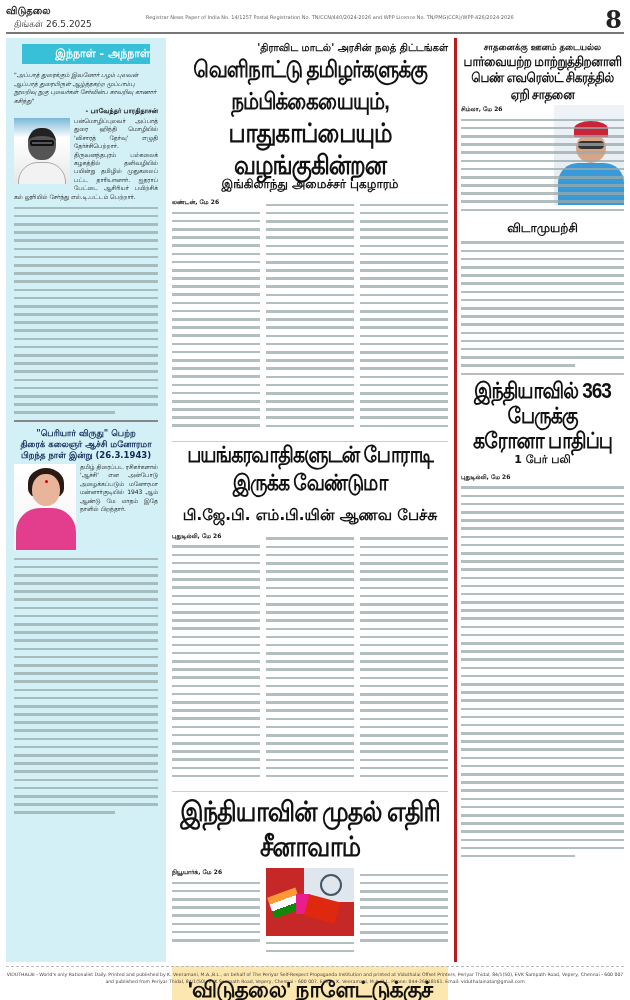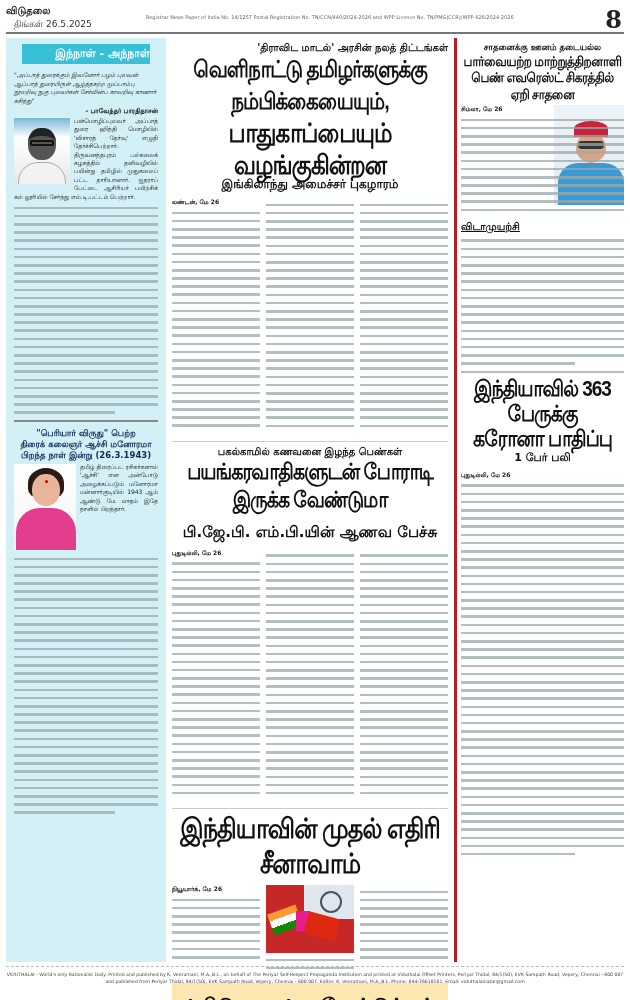--- a/index.html
+++ b/index.html
@@ -61,21 +61,21 @@
   .promo { margin-top: 8px; height: 48px; background: #fde7b0; text-align: center; font-family: "Liberation Sans", sans-serif; font-weight: bold; font-size: 22px; letter-spacing: -1px; line-height: 48px; color: #111; }
 
   
   .r-kicker { text-align: center; font-size: 8.5px; font-weight: bold; margin-top: 4px; }
   .r-head { text-align: center; font-family: "Liberation Sans", sans-serif; font-weight: bold; font-size: 12px; line-height: 15px; letter-spacing: -0.5px; margin-top: 3px; transform: scaleY(1.1); }
   .climber { float: right; width: 70px; height: 100px; margin: 4px 0 2px 4px; background: linear-gradient(#eef3f8, #e3eaf0); position: relative; overflow: hidden; }
   .climber .cap { position: absolute; left: 20px; top: 16px; width: 34px; height: 16px; border-radius: 50% 50% 0 0; background: #c8243a; }
   .climber .face { position: absolute; left: 22px; top: 28px; width: 30px; height: 30px; border-radius: 50%; background: #d6a486; }
   .climber .goggles { position: absolute; left: 24px; top: 36px; width: 26px; height: 8px; background: #333; border-radius: 4px; }
   .climber .jacket { position: absolute; left: 4px; top: 58px; width: 66px; height: 46px; border-radius: 20px 20px 0 0; background: #3a9ad8; }
-  .r-sub { font-size: 10px; font-weight: bold; margin: 4px 0 2px; text-decoration: underline; }
+  .r-sub { text-align: center; font-size: 12px; font-weight: bold; margin: 4px 0 2px; }
   .r-divider { height: 2px; background: #bbb; margin: 6px 0; }
   .r-head2 { text-align: center; font-family: "Liberation Sans", sans-serif; font-weight: bold; font-size: 19px; line-height: 22px; letter-spacing: -1px; transform: scaleY(1.15); margin-top: 8px; }
   .r-sub2 { text-align: center; font-size: 11px; font-weight: bold; margin-top: 4px; }
 
   .footer { position: absolute; left: 6px; top: 966px; width: 618px; border-top: 1px dashed #bbb; padding-top: 4px; text-align: center; font-size: 4.6px; line-height: 7px; color: #444; }
 </style>
 </head>
 <body>
 
 <div class="masthead">
@@ -270,21 +270,20 @@
         <div class="line"></div>
         <div class="line"></div>
         <div class="line"></div>
         <div class="line"></div>
         <div class="line"></div>
         <div class="line"></div>
     </div>
   </div>
   <div class="mid-divider"></div>
 
-  <div class="section-kicker">பகல்காமில் கணவனை இழந்த பெண்கள்</div>
   <div class="head2">பயங்கரவாதிகளுடன் போராடி இருக்க வேண்டுமா</div>
   <div class="head2b">பி.ஜே.பி. எம்.பி.யின் ஆணவ பேச்சு</div>
   <div class="cols3">
     <div class="c">
       <div style="font-size:6px;font-weight:bold;">புதுடில்லி, மே 26</div>
       <div class="line"></div>
         <div class="line"></div>
         <div class="line"></div>
         <div class="line"></div>
         <div class="line"></div>

